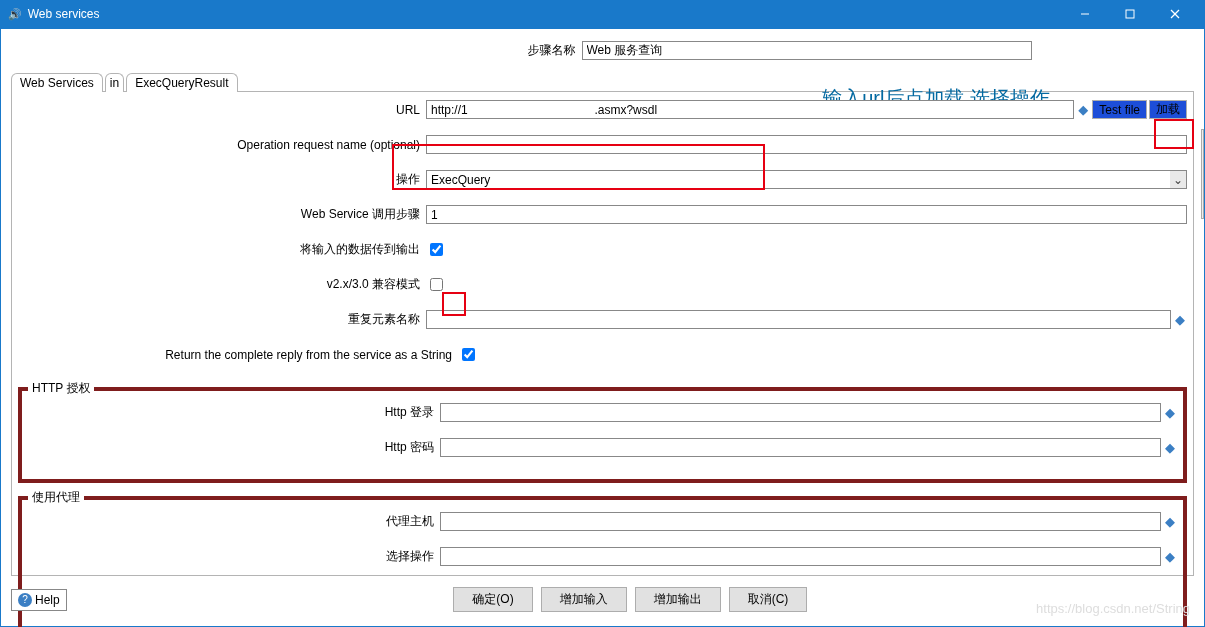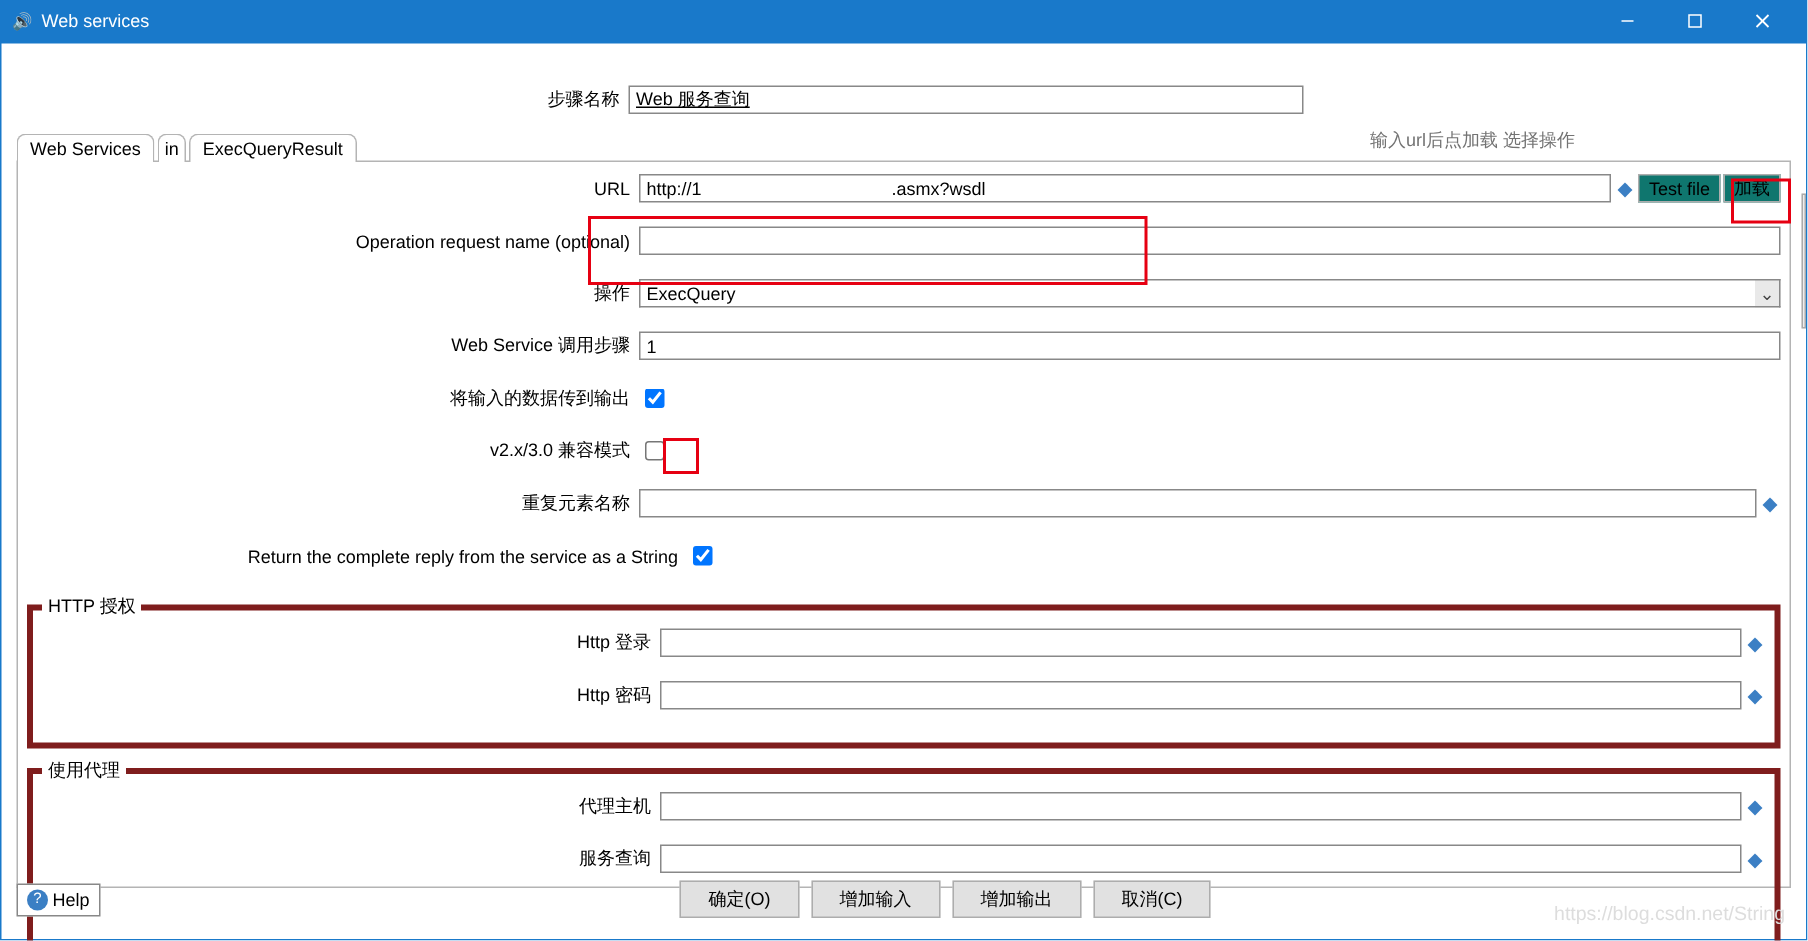--- a/index.html
+++ b/index.html
@@ -19,29 +19,29 @@
 .input { border: 1px solid #888; background: #fff; height: 19px; padding: 1px 4px; font-size: 12px; }
 .input-main { flex: 1; }
 
 .tabs { margin-top: 12px; display: flex; border-bottom: 1px solid #b4b4b4; position: relative; }
 .tab { border: 1px solid #b4b4b4; border-bottom: none; border-top-left-radius: 6px; border-top-right-radius: 6px; padding: 2px 8px; margin-right: 2px; background: #fff; position: relative; top: 1px; }
 .tab.active { background: #fff; }
 .tab.small { padding: 2px 4px; }
 
 .tab-panel { border: 1px solid #b4b4b4; border-top: none; padding: 8px 6px 6px 6px; height: 484px; }
 
-.annot { color: #737373; font-size: 12px; position: absolute; top: 56px; right: 154px; pointer-events: none; font-weight: 400; }
+.annot { color: #0369a1; font-size: 20px; position: absolute; top: 56px; right: 154px; pointer-events: none; font-weight: 400; }
 .rbox { border: 2px solid #e60012; position: absolute; pointer-events: none; }
 
 .field-row { display: flex; align-items: center; margin-bottom: 16px; position: relative; }
 .field-label { text-align: right; padding-right: 6px; }
 .w408 { width: 408px; }
 .field-input-wrap { flex: 1; display: flex; align-items: center; }
 .txt { border: 1px solid #888; background: #fff; height: 19px; padding: 1px 4px; flex: 1; }
-.smallbtn { border: 1px solid #adadad; background: #0f766e; height: 19px; padding: 0 6px; display: inline-flex; align-items: center; justify-content: center; margin-left: 2px; }
+.smallbtn { border: 1px solid #adadad; background: #1d4ed8; height: 19px; padding: 0 6px; display: inline-flex; align-items: center; justify-content: center; margin-left: 2px; }
 
 .diamond { width: 14px; height: 19px; display: inline-flex; align-items: center; justify-content: center; margin-left: 2px; color: #3b7fc4; font-size: 13px; }
 
 .chk { width: 13px; height: 13px; }
 
 fieldset { border: 4px solid #7f1d1d; margin: 6px 0 0 0; padding: 6px; position: relative; }
 legend { padding: 0 4px; }
 
 .footer { position: absolute; bottom: 14px; left: 10px; right: 10px; display: flex; align-items: center; }
 .footbtn { border: 1px solid #adadad; background: #e1e1e1; height: 25px; padding: 10px 18px; margin: 0 4px; display: inline-flex; align-items: center; justify-content: center; }
@@ -75,23 +75,23 @@
         <svg width="10" height="10">
           <line x1="1" y1="1" x2="9" y2="9" stroke-width="1.2"></line>
           <line x1="9" y1="1" x2="1" y2="9" stroke-width="1.2"></line>
         </svg>
       </div>
   </div>
 </div>
 
 <div class="outer">
 
-  <div class="row" style="margin-top:20px;">
+  <div class="row" style="margin-top:4px;justify-content:center;">
     <div class="label">步骤名称</div>
-    <input class="input input-main" style="width: 450px; flex: 0 0 450px; text-decoration: underline;" value="Web 服务查询">
+    <input class="input input-main" style="width: 450px; flex: 0 0 450px;" value="Web 服务查询">
   </div>
 
   <div class="tabs">
     <div class="tab active">Web Services</div>
     <div class="tab small">in</div>
     <div class="tab">ExecQueryResult</div>
   </div>
 
   <div class="annot">输入url后点加载 选择操作</div>
 
@@ -173,21 +173,21 @@
     <fieldset style="height:170px;">
       <legend>使用代理</legend>
       <div class="field-row">
         <div class="field-label" style="width:412px">代理主机</div>
         <div class="field-input-wrap">
             <input class="txt" value="" style="">
             <span class="diamond">◆</span>
           </div>
       </div>
       <div class="field-row">
-        <div class="field-label" style="width:412px">服务查询</div>
+        <div class="field-label" style="width:412px">选择操作</div>
         <div class="field-input-wrap">
             <input class="txt" value="" style="">
             <span class="diamond">◆</span>
           </div>
       </div>
     </fieldset>
 
   </div>
 
   <div class="rbox" style="top:115px; left:391px; width:373px; height:46px;"></div>

